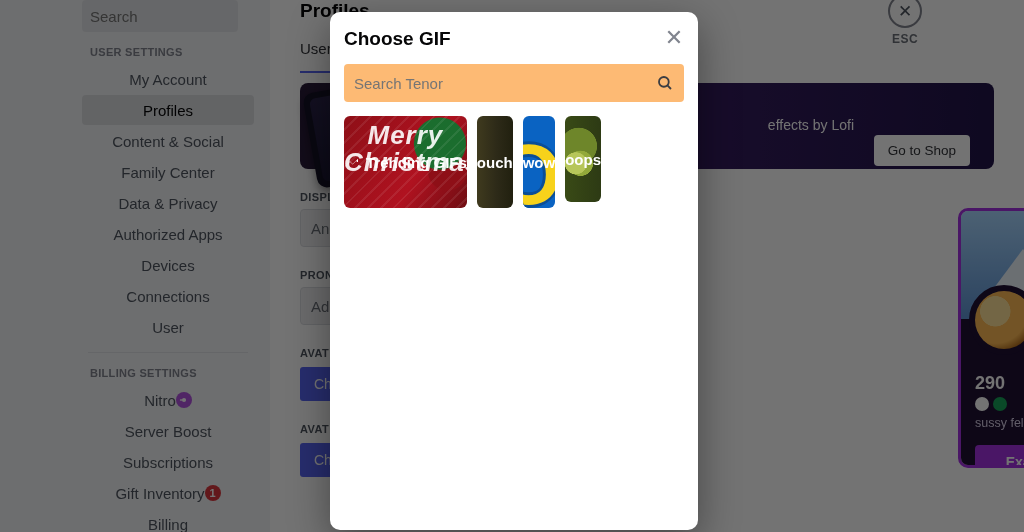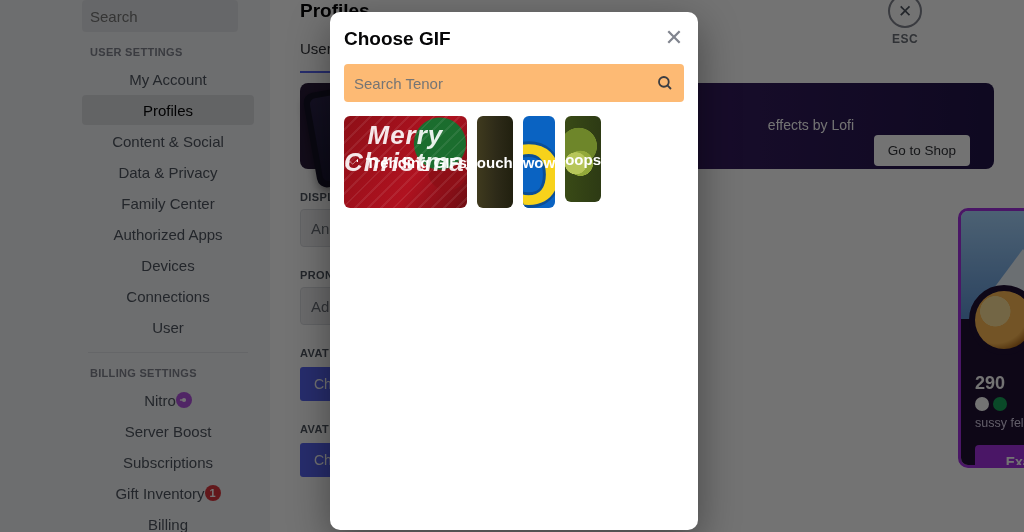--- a/index.html
+++ b/index.html
@@ -229,24 +229,24 @@
   <div class="nav-item">
       <span>My Account</span>
     </div>
   <div class="nav-item selected">
       <span>Profiles</span>
     </div>
   <div class="nav-item">
       <span>Content &amp; Social</span>
     </div>
   <div class="nav-item">
+      <span>Family Center</span>
+    </div>
+  <div class="nav-item">
       <span>Data &amp; Privacy</span>
-    </div>
-  <div class="nav-item">
-      <span>Family Center</span>
     </div>
   <div class="nav-item">
       <span>Authorized Apps</span>
     </div>
   <div class="nav-item">
       <span>Devices</span>
     </div>
   <div class="nav-item">
       <span>Connections</span>
     </div>

